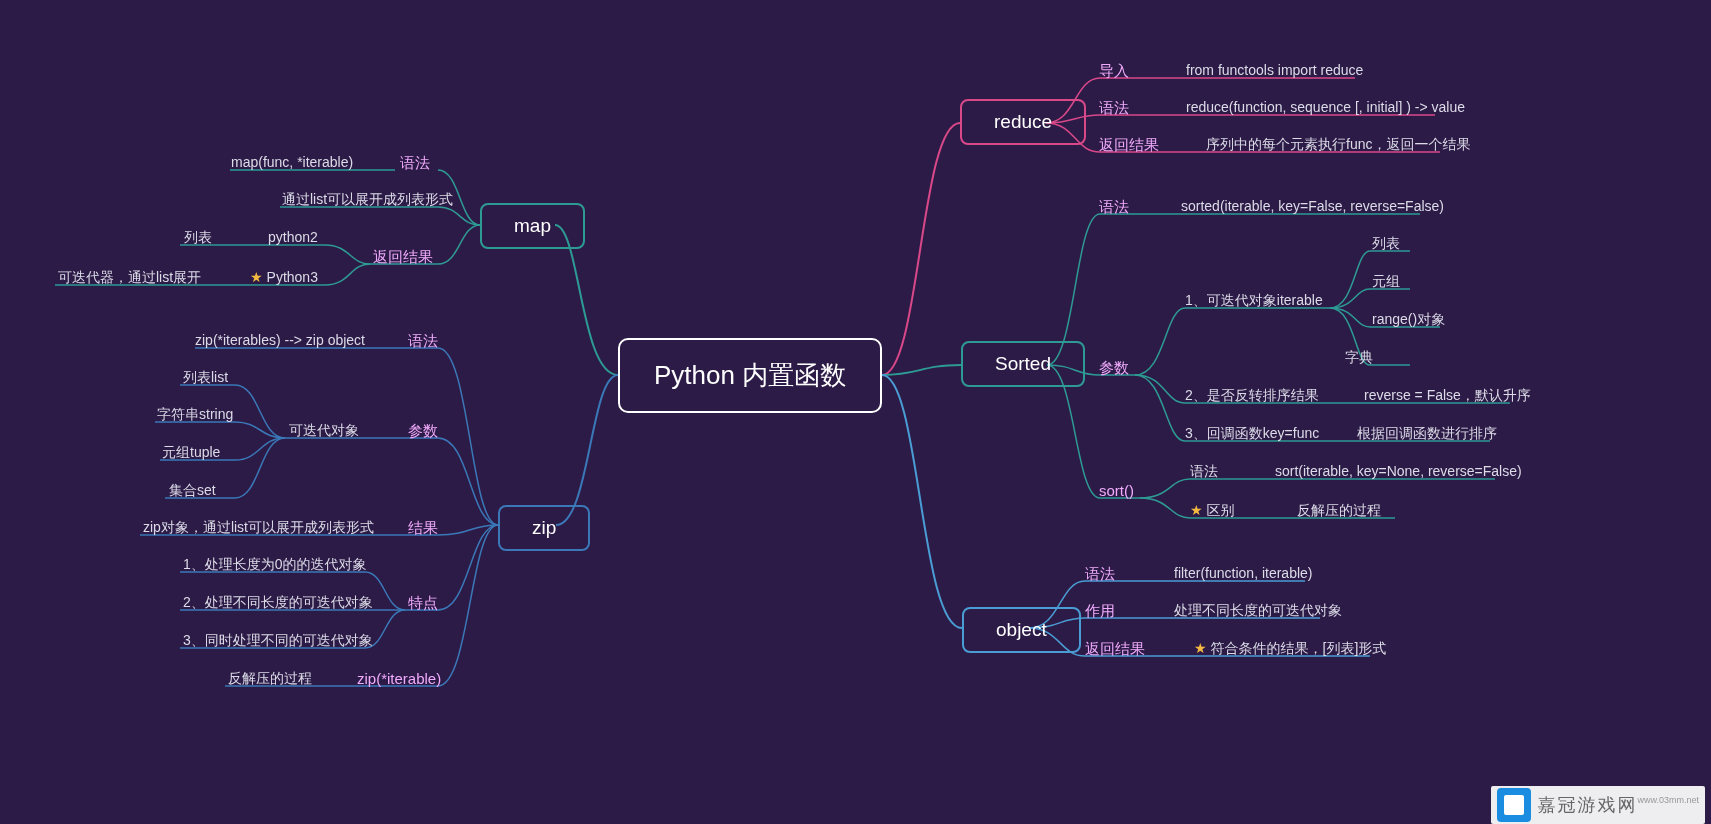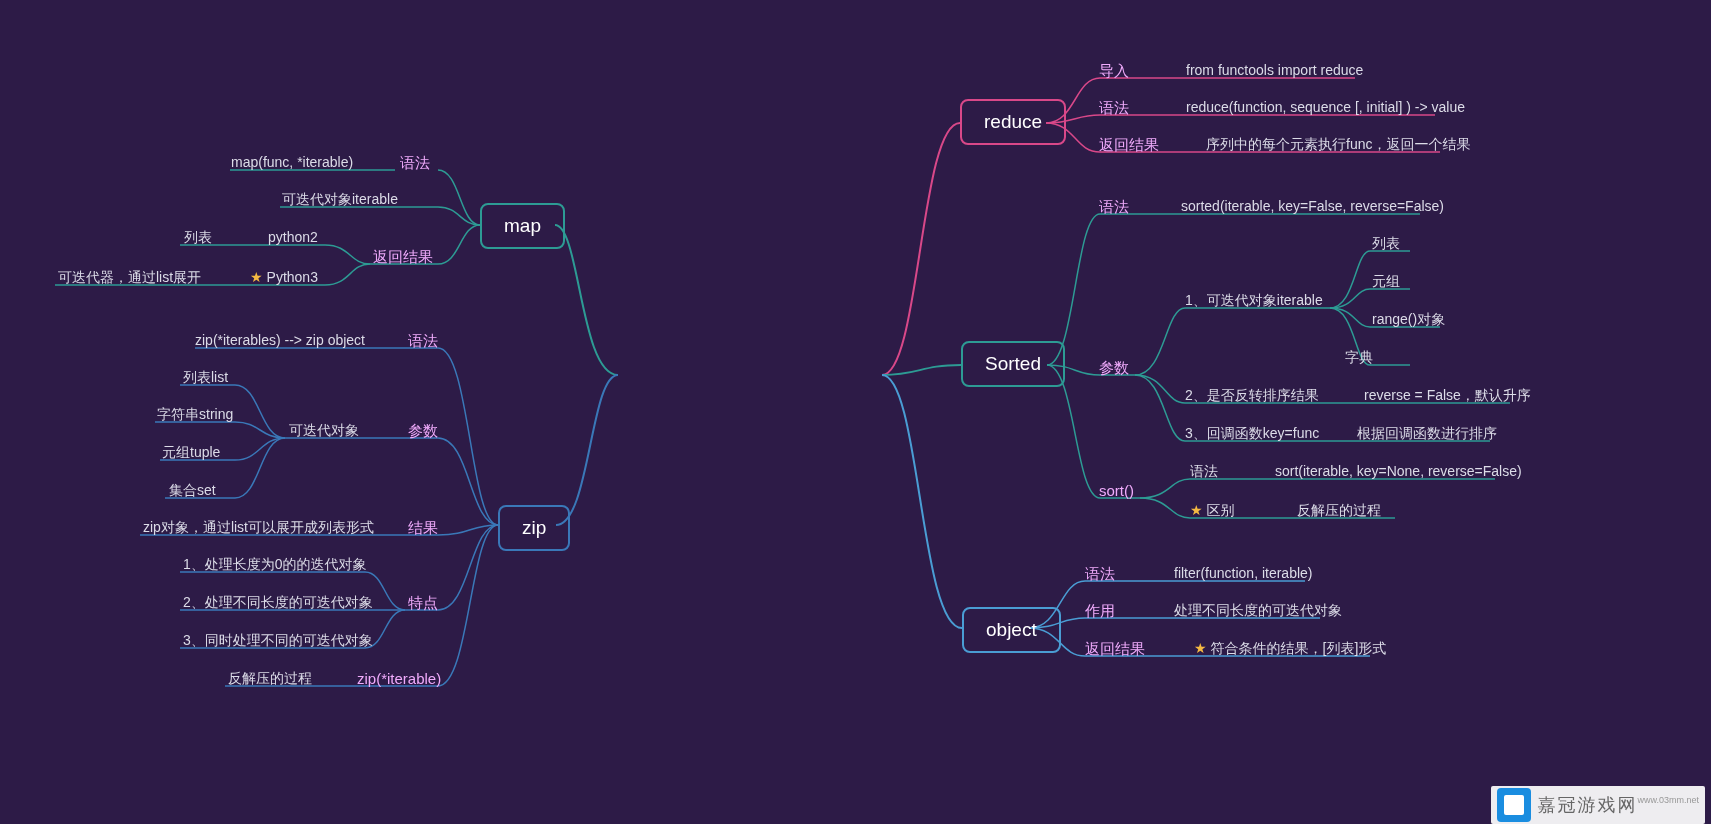--- a/index.html
+++ b/index.html
@@ -1,20 +1,20 @@
 <!DOCTYPE html>
 <html><head>
 <meta charset="utf-8">
 <style>
 *{box-sizing:border-box;margin:0;padding:0}
 body{background:#2d1b47;font-family:-apple-system,BlinkMacSystemFont,"Segoe UI",sans-serif;color:#fff;width:1711px;height:824px;position:relative;overflow:hidden}
 .canvas{position:relative;width:100%;height:100%}
 .node{position:absolute;font-size:15px;white-space:nowrap}
 .center{left:618px;top:338px;border:2px solid #fff;border-radius:10px;padding:18px 34px;font-size:26px;background:transparent}
-.branch{border:2px solid;border-radius:8px;padding:10px 22px;font-size:19px;background:transparent}
+.branch{border:2px solid;border-radius:8px;padding:10px 32px;font-size:19px;background:transparent}
 .b-map{left:480px;top:203px;border-color:#2d9b94}
 .b-zip{left:498px;top:505px;border-color:#3a78b8}
 .b-reduce{left:960px;top:99px;border-color:#d94889;color:#fff}
 .b-sorted{left:961px;top:341px;border-color:#2d9b94}
 .b-filter{left:962px;top:607px;border-color:#4a9dd4}
 .leaf{color:#dcdce8;font-size:14px}
 .label{color:#f0abfc;font-size:15px}
 .star{color:#f5b942;font-size:14px;margin-right:4px}
 .watermark{position:absolute;right:6px;bottom:0;display:flex;align-items:center;gap:6px;background:rgba(255,255,255,0.92);padding:2px 6px;border-radius:2px}
 .wm-icon{width:34px;height:34px;background:#1a8de0;border-radius:4px;position:relative}
@@ -108,30 +108,31 @@
   <path d="M1190 518 L 1395 518" stroke="#2d9b94" stroke-width="1.5" fill="none"></path>
 
   <path d="M1029 628 C 1060 628 1060 581 1085 581" stroke="#4a9dd4" stroke-width="1.5" fill="none"></path>
   <path d="M1085 581 L 1305 581" stroke="#4a9dd4" stroke-width="1.5" fill="none"></path>
   <path d="M1029 628 C 1060 628 1060 618 1085 618" stroke="#4a9dd4" stroke-width="1.5" fill="none"></path>
   <path d="M1085 618 L 1320 618" stroke="#4a9dd4" stroke-width="1.5" fill="none"></path>
   <path d="M1029 628 C 1060 628 1060 656 1085 656" stroke="#4a9dd4" stroke-width="1.5" fill="none"></path>
   <path d="M1085 656 L 1370 656" stroke="#4a9dd4" stroke-width="1.5" fill="none"></path>
 </svg>
 
+<div class="node center">Python 内置函数</div>
 
 <div class="node branch b-map">map</div>
 <div class="node branch b-zip">zip</div>
 <div class="node branch b-reduce">reduce</div>
 <div class="node branch b-sorted">Sorted</div>
 <div class="node branch b-filter">object</div>
 
 <div class="node label" style="left:400px;top:154px">语法</div>
 <div class="node leaf" style="left:231px;top:154px">map(func, *iterable)</div>
-<div class="node leaf" style="left:282px;top:191px">可迭代对象iterable</div>
+<div class="node leaf" style="left:282px;top:191px">通过list可以展开成列表形式</div>
 <div class="node label" style="left:373px;top:248px">返回结果</div>
 <div class="node leaf" style="left:268px;top:229px">python2</div>
 <div class="node leaf" style="left:184px;top:229px">列表</div>
 <div class="node leaf" style="left:250px;top:269px"><span class="star">★</span><span>Python3</span></div>
 <div class="node leaf" style="left:58px;top:269px">可迭代器，通过list展开</div>
 
 <div class="node label" style="left:408px;top:332px">语法</div>
 <div class="node leaf" style="left:195px;top:332px">zip(*iterables) --&gt; zip object</div>
 <div class="node label" style="left:408px;top:422px">参数</div>
 <div class="node leaf" style="left:289px;top:422px">可迭代对象</div>

